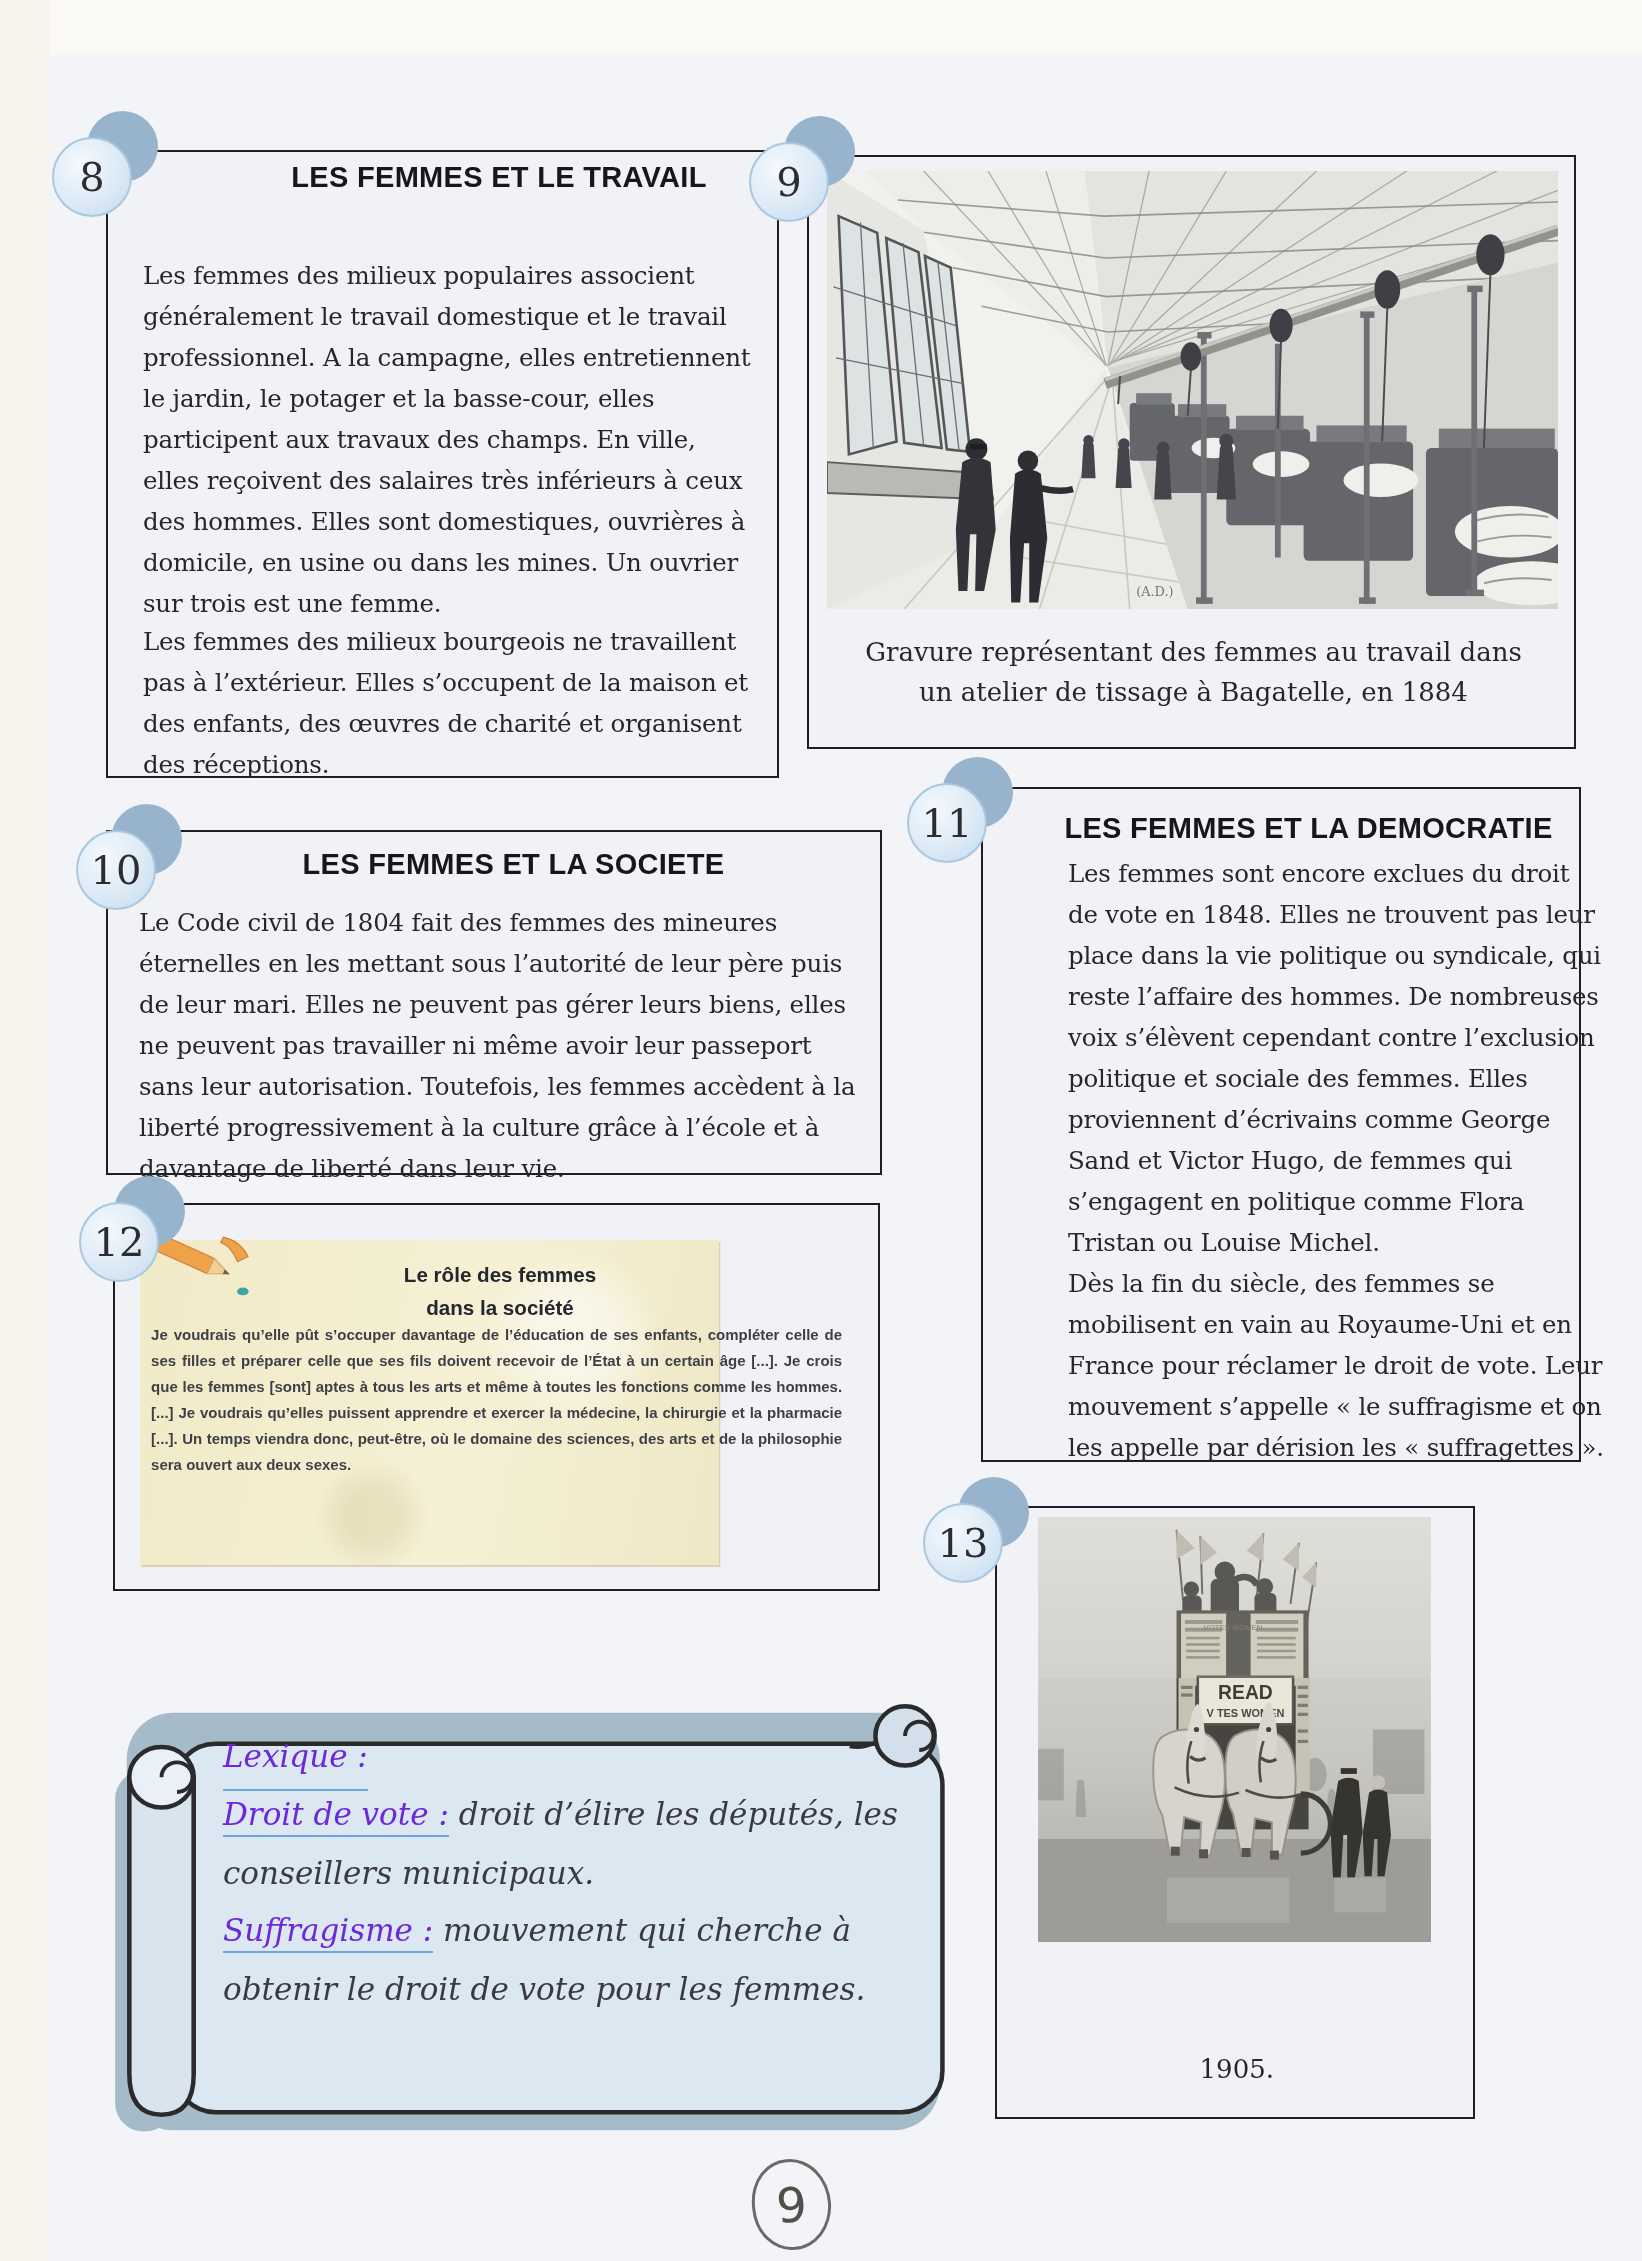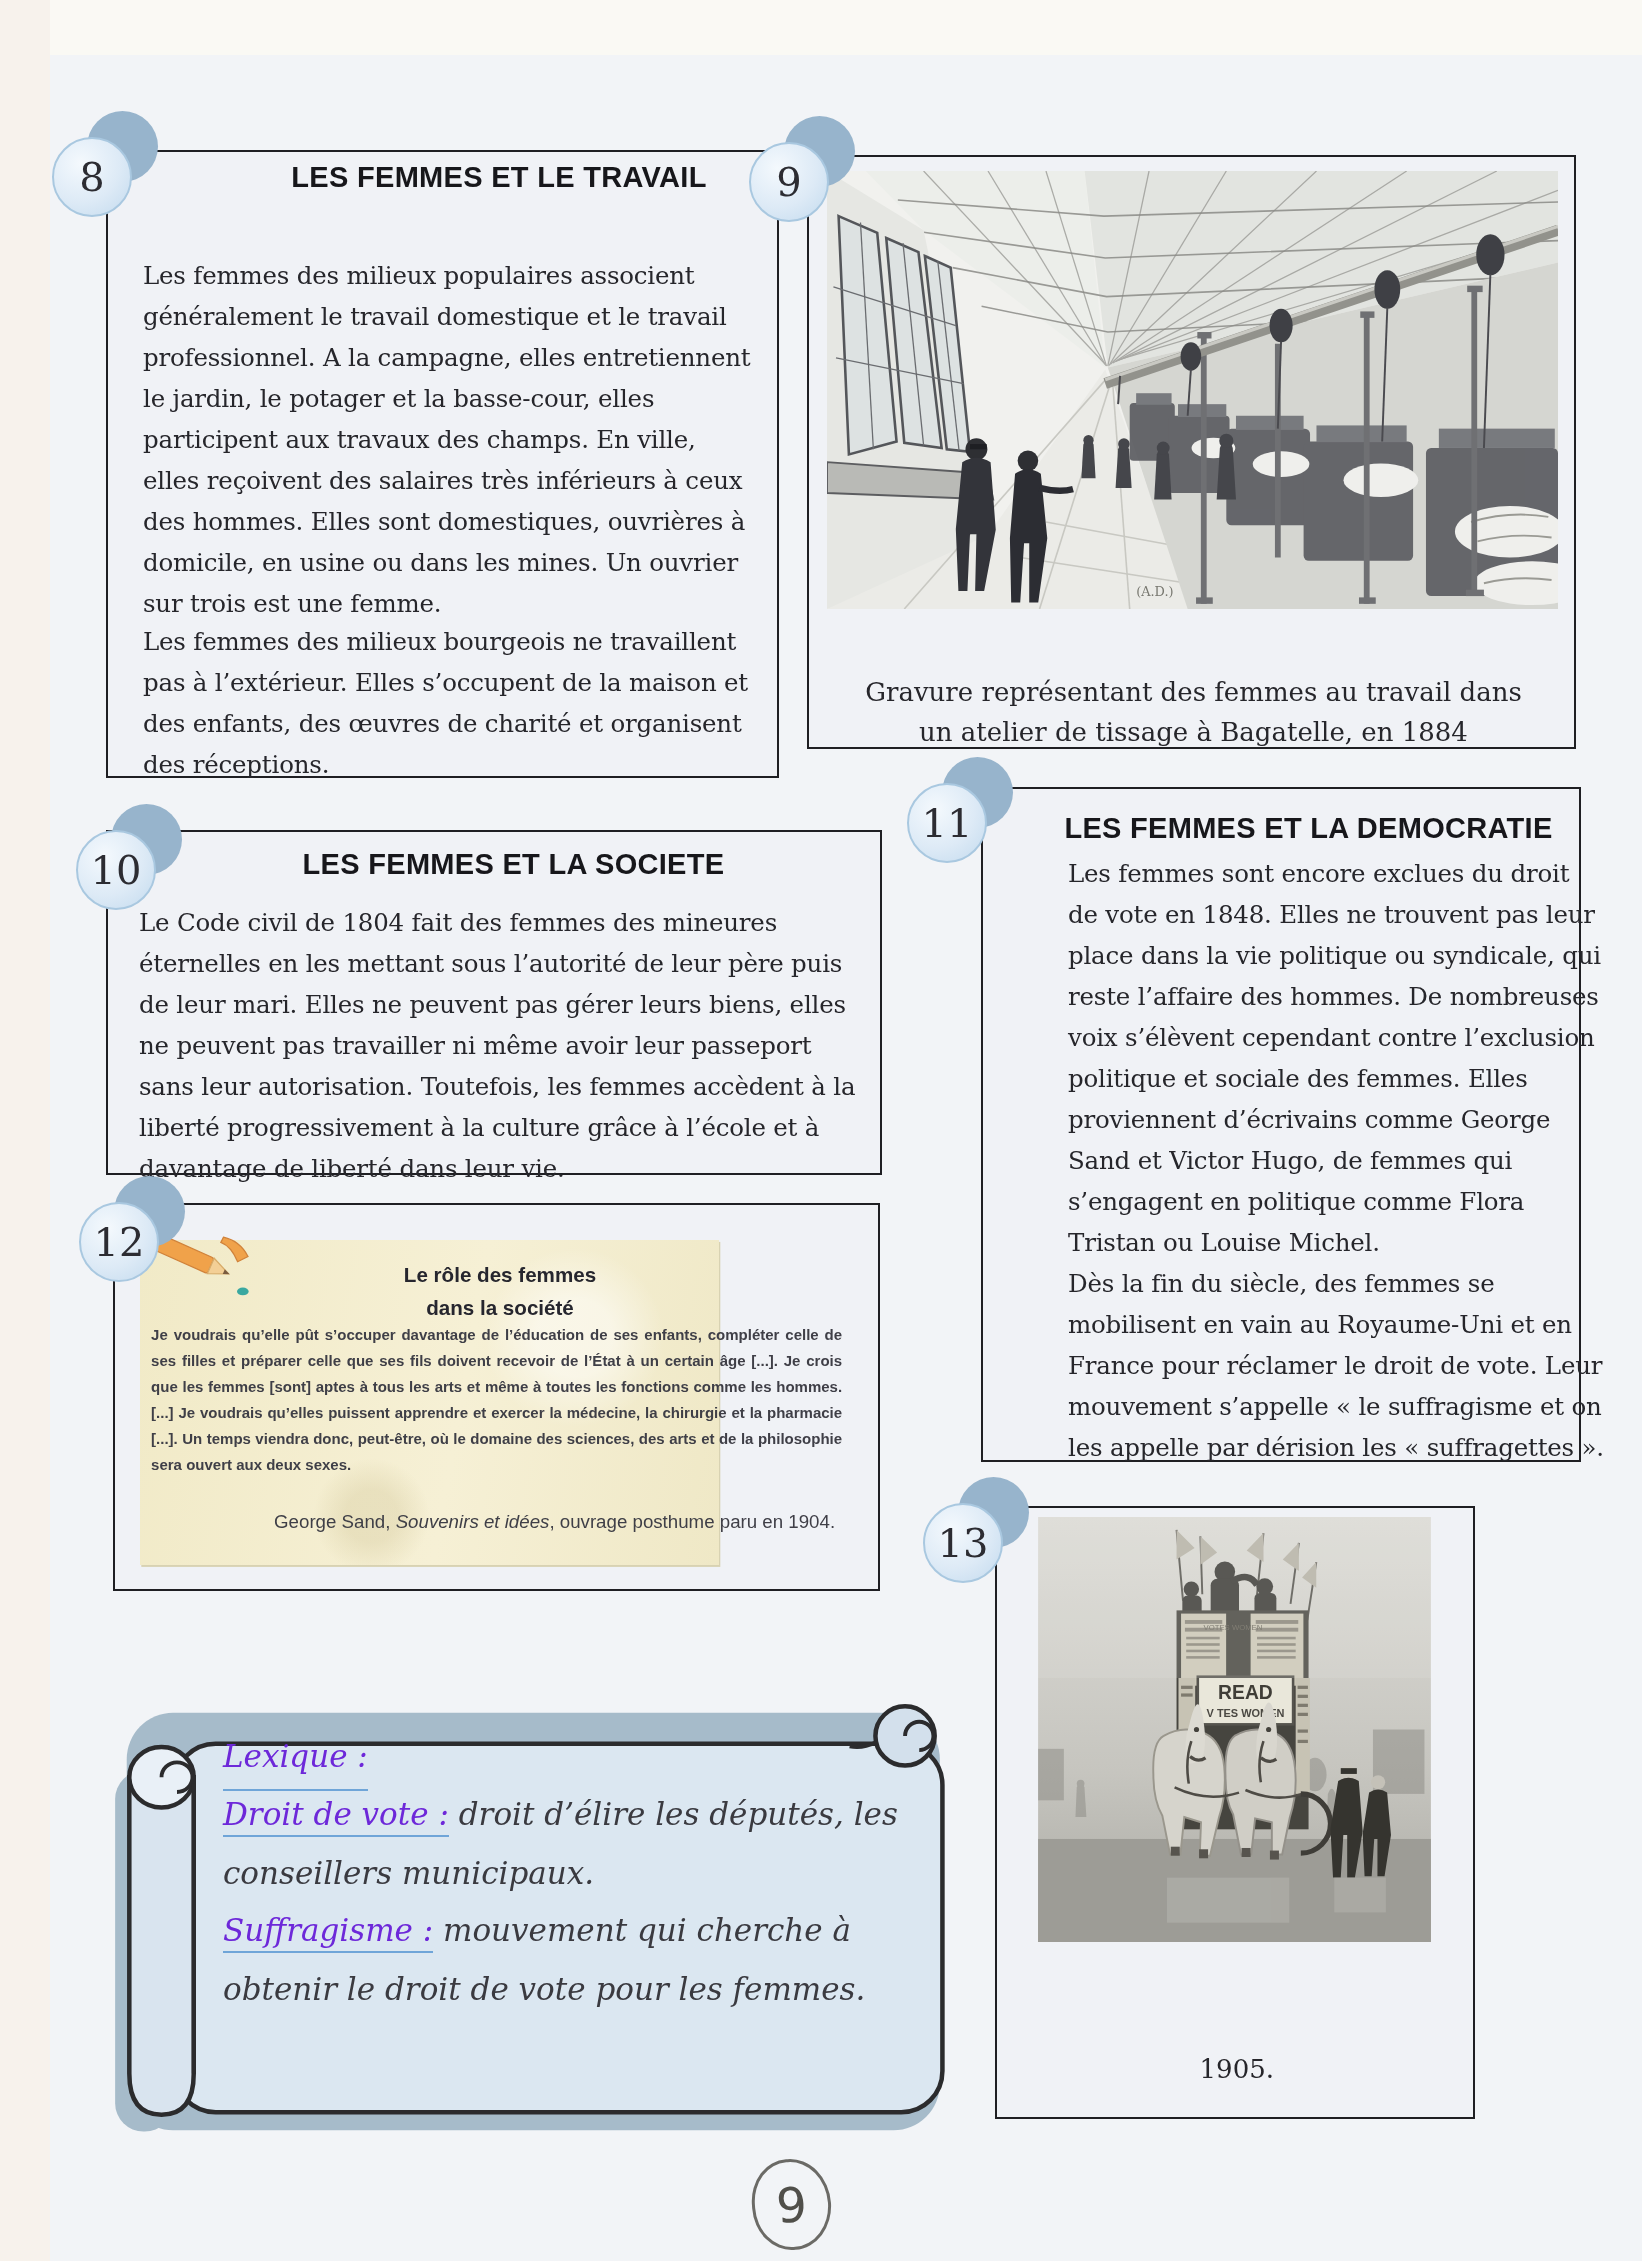--- a/index.html
+++ b/index.html
@@ -228,21 +228,21 @@
     <g>
       <circle cx="232" cy="432" r="17" fill="#2e2f33"></circle>
       <rect x="222" y="424" width="26" height="8" fill="#1e1f23"></rect>
       <path d="M210,452 q22,-14 44,0 l8,105 -18,95 -14,0 2,-88 -10,0 -4,88 -14,0 -4,-96 Z" fill="#33343a"></path>
       <circle cx="312" cy="450" r="16" fill="#2e2f33"></circle>
       <path d="M292,470 q20,-14 40,0 l10,100 -14,100 -14,0 0,-92 -8,0 -6,92 -14,0 -2,-100 Z" fill="#2c2d33"></path>
       <path d="M330,492 q30,8 52,2" stroke="#2c2d33" stroke-width="10" fill="none"></path>
     </g>
     <text x="480" y="660" font-family="DejaVu Serif, serif" font-size="20" fill="#77776f">(A.D.)</text>
   </svg>
-  <div class="caption" style="position:absolute;left:52px;top:475px;width:665px;margin-top:40px;">Gravure représentant des femmes au travail dans un atelier de tissage à Bagatelle, en 1884</div>
+  <div class="caption" style="position:absolute;left:52px;top:475px;width:665px;">Gravure représentant des femmes au travail dans un atelier de tissage à Bagatelle, en 1884</div>
 </div>
 <div class="badge" style="left:749px;top:116px;">
   <div class="back"></div>
   <div class="front">9</div>
 </div>
 
 <div class="box" style="left:106px;top:830px;width:776px;height:345px;">
   <div class="box-title" style="margin-top:15.5px;padding-left:39px;">LES FEMMES ET LA SOCIETE</div>
   <div class="serif-text" style="position:absolute;left:31px;top:70px;width:723px;">Le Code civil de 1804 fait des femmes des mineures éternelles en les mettant sous l’autorité de leur père puis de leur mari. Elles ne peuvent pas gérer leurs biens, elles ne peuvent pas travailler ni même avoir leur passeport sans leur autorisation. Toutefois, les femmes accèdent à la liberté progressivement à la culture grâce à l’école et à davantage de liberté dans leur vie.</div>
 </div>
@@ -270,23 +270,20 @@
         <rect x="10" y="22" width="92" height="26" rx="4" fill="#f0a24a" stroke="#d0823a" stroke-width="2"></rect>
         <polygon points="102,22 132,35 102,48" fill="#f3cf96" stroke="#d8ac6a" stroke-width="2"></polygon>
         <polygon points="124,31 134,35 124,39" fill="#7a5c40"></polygon>
       </g>
       <path d="M120,8 q26,6 38,30 l-16,8 q-10,-24 -26,-30 Z" fill="#f0a24a" stroke="#d0823a" stroke-width="2"></path>
       <ellipse cx="150" cy="92" rx="9" ry="6" fill="#3aa8a0"></ellipse>
     </svg>
     <div class="note-title" style="position:absolute;left:77px;top:20.6px;width:567px;">Le rôle des femmes</div>
     <div class="note-title" style="position:absolute;left:77px;top:48px;width:567px;margin-top:6px;">dans la société</div>
     <div class="note-body" style="position:absolute;left:11.6px;top:82px;width:691px;">Je voudrais qu’elle pût s’occuper davantage de l’éducation de ses enfants, compléter celle de ses filles et préparer celle que ses fils doivent recevoir de l’État à un certain âge [...]. Je crois que les femmes [sont] aptes à tous les arts et même à toutes les fonctions comme les hommes. [...] Je voudrais qu’elles puissent apprendre et exercer la médecine, la chirurgie et la pharmacie [...]. Un temps viendra donc, peut-être, où le domaine des sciences, des arts et de la philosophie sera ouvert aux deux sexes.</div>
-    <div class="note-src" style="position:absolute;left:11.6px;top:271px;width:684px;">
-      <span>George Sand, </span><span class="work">Souvenirs et idées</span><span>, ouvrage posthume paru en 1904.</span>
-    </div>
   </div>
 </div>
 <div class="badge" style="left:79px;top:1176px;">
   <div class="back"></div>
   <div class="front">12</div>
 </div>
 
 <div class="box" style="left:995px;top:1506px;width:480px;height:613px;">
   <svg viewBox="0 0 610 660" style="position:absolute;left:41px;top:9px;width:393px;height:425px;">
     <defs>

